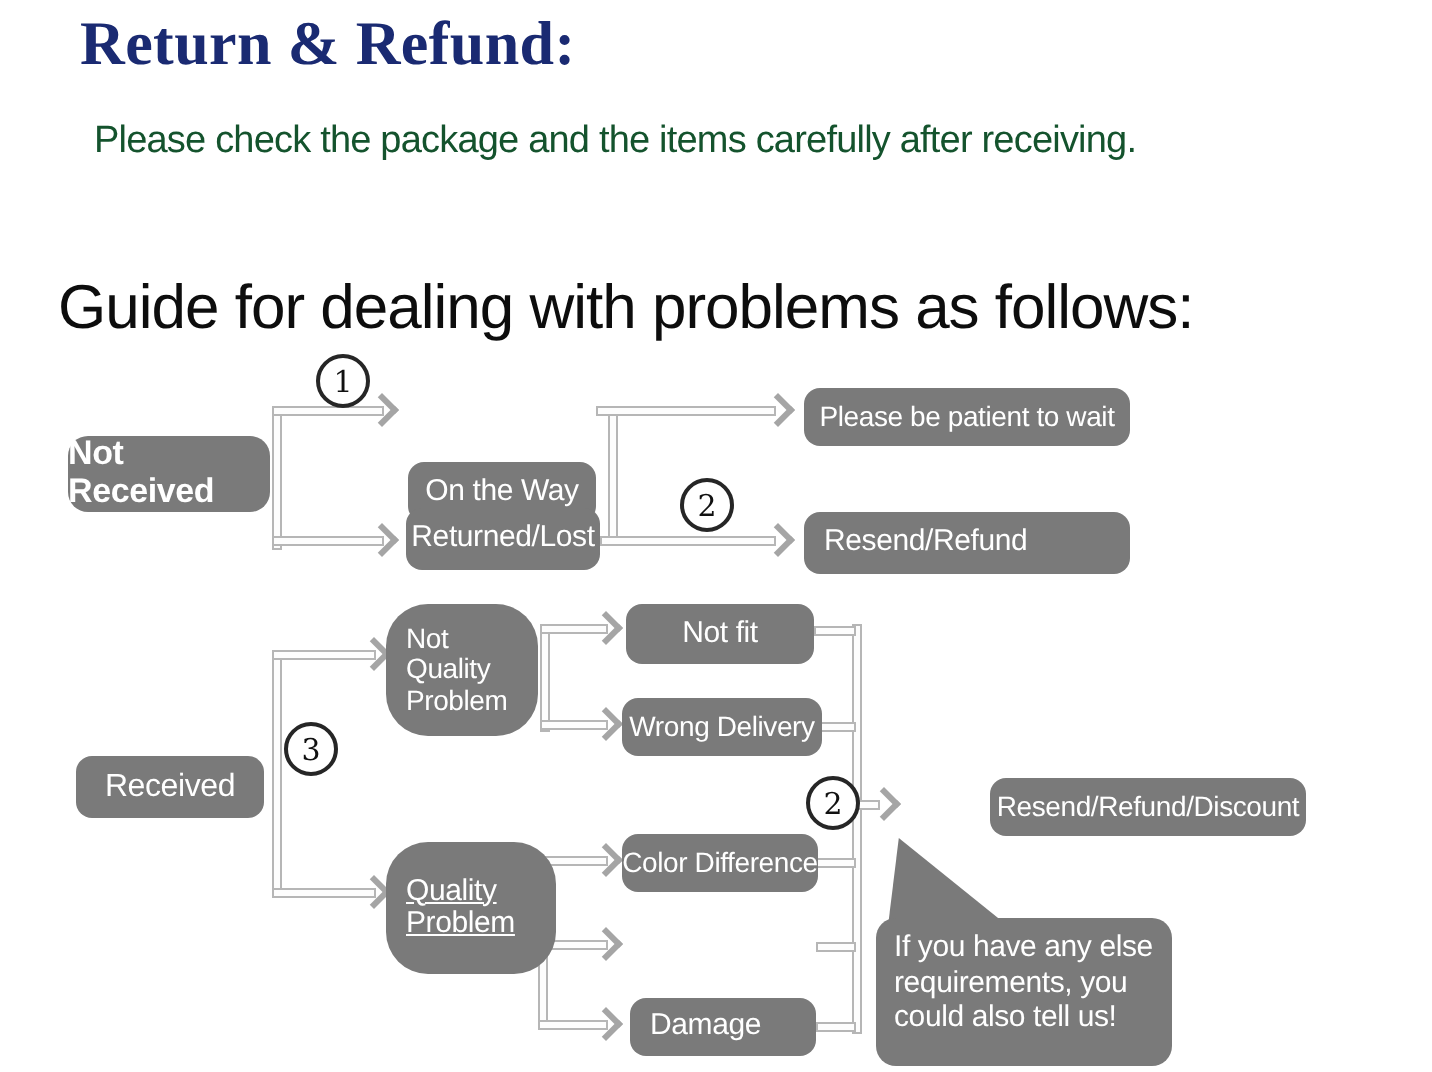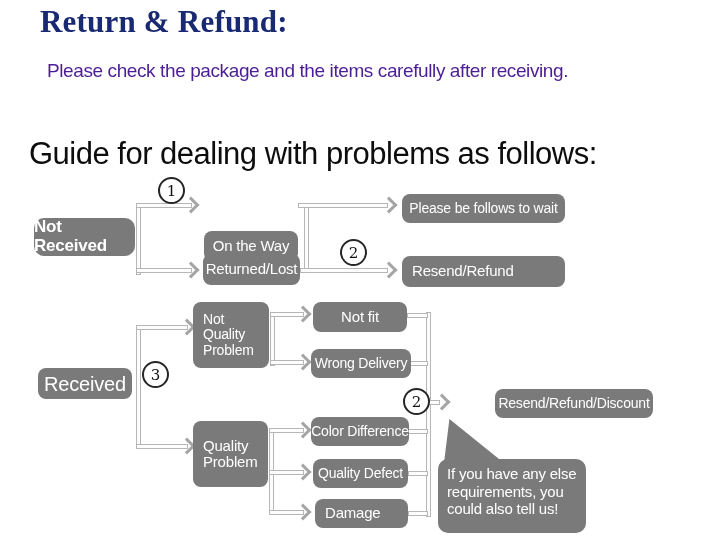--- a/index.html
+++ b/index.html
@@ -6,32 +6,32 @@
   .canvas{
     position:relative;width:716px;height:536px;background:#fff;overflow:hidden;
     font-family:"Liberation Sans","DejaVu Sans",sans-serif;color:#141414;
   }
   .title{
     position:absolute;left:40px;top:4px;
     font-family:"Liberation Serif","DejaVu Serif",serif;
     font-size:31px;font-weight:700;color:var(--title-navy,#1a2a72);
     letter-spacing:0.2px;
   }
-  .intro{position:absolute;font-size:19px;letter-spacing:-0.4px;color:#4c1d95;}
+  .intro{position:absolute;font-size:19px;letter-spacing:-0.4px;color:#14532d;}
   .intro1{left:47px;top:60px;}
   .intro2{left:54px;top:92px;}
   .guide{position:absolute;left:29px;top:136px;font-size:31px;letter-spacing:-0.5px;color:#0d0d0d;}
 
   .node{
     position:absolute;background:var(--node-gray,#7a7a7a);color:#fff;
     border-radius:8px;display:flex;align-items:center;justify-content:center;
     font-size:15px;letter-spacing:-0.2px;line-height:1.1;box-sizing:border-box;
   }
   .node.leftpad{justify-content:flex-start;padding-left:10px;}
-  .node.block{justify-content:flex-start;align-items:center;text-align:left;padding-left:10px;padding-right:4px;}
+  .node.block{justify-content:flex-start;align-items:center;text-align:left;padding-left:10px;padding-right:4px;border-radius:21px;}
   .bubble{
     position:absolute;background:var(--node-gray,#7a7a7a);color:#fff;border-radius:10px;
     font-size:15px;letter-spacing:-0.2px;line-height:1.18;text-align:left;
     padding:6px 4px 4px 9px;box-sizing:border-box;
   }
   .tail{
     position:absolute;background:var(--node-gray,#7a7a7a);
     clip-path:polygon(9% 0,100% 100%,0 100%);
   }
   .hl{position:absolute;height:3px;background:#fdfdfd;border:1px solid var(--connector-gray,#b6b6b6);box-sizing:content-box;}
@@ -62,21 +62,21 @@
   <div class="vl" style="left:304px;top:203px;height:68px;"></div>
   <div class="hl" style="left:298px;top:203px;width:88px;"></div>
   <div class="hl" style="left:300px;top:268px;width:86px;"></div>
   <span class="ch" style="left:383px;top:199px;"></span>
   <span class="ch" style="left:383px;top:264px;"></span>
   <div class="num" style="left:340px;top:239px;">2</div>
 
   <div class="node" style="left:34px;top:218px;width:101px;height:38px;font-size:17px;border-radius:10px;font-weight:bold;">Not Received</div>
   <div class="node" style="left:204px;top:193px;width:94px;height:30px;margin-top:38px;">On the Way</div>
   <div class="node" style="left:203px;top:254px;width:97px;height:31px;">Returned/Lost</div>
-  <div class="node" style="left:402px;top:194px;width:163px;height:29px;font-size:14px;">Please be follows to wait</div>
+  <div class="node" style="left:402px;top:194px;width:163px;height:29px;font-size:14px;">Please be patient to wait</div>
   <div class="node leftpad" style="left:402px;top:256px;width:163px;height:31px;">Resend/Refund</div>
 
   <div class="vl" style="left:136px;top:325px;height:122px;"></div>
   <div class="hl" style="left:136px;top:325px;width:50px;"></div>
   <div class="hl" style="left:136px;top:444px;width:50px;"></div>
   <span class="ch" style="left:181px;top:321px;"></span>
   <span class="ch" style="left:181px;top:440px;"></span>
   <div class="num" style="left:142px;top:361px;">3</div>
 
   <div class="vl" style="left:270px;top:312px;height:52px;"></div>
@@ -96,26 +96,25 @@
   <div class="vl" style="left:426px;top:312px;height:203px;"></div>
   <div class="hl" style="left:407px;top:313px;width:19px;"></div>
   <div class="hl" style="left:410px;top:361px;width:16px;"></div>
   <div class="hl" style="left:408px;top:429px;width:18px;"></div>
   <div class="hl" style="left:408px;top:471px;width:18px;"></div>
   <div class="hl" style="left:408px;top:511px;width:18px;"></div>
   <div class="hl" style="left:426px;top:400px;width:12px;"></div>
   <span class="ch" style="left:436px;top:396px;"></span>
   <div class="num" style="left:403px;top:388px;background:#fff;">2</div>
 
-  <div class="node" style="left:38px;top:368px;width:94px;height:31px;font-size:20px;">Received</div>
+  <div class="node" style="left:38px;top:378px;width:94px;height:31px;font-size:16px;">Received</div>
   <div class="node block" style="left:193px;top:302px;width:76px;height:66px;font-size:14px;">Not Quality Problem</div>
   <div class="node" style="left:311px;top:349px;width:100px;height:29px;font-size:14px;">Wrong Delivery</div>
   <div class="node" style="left:313px;top:302px;width:94px;height:30px;">Not fit</div>
-  <div class="node block" style="left:193px;top:421px;width:75px;height:66px;font-size:15px;">Quality Problem</div>
+  <div class="node block" style="left:193px;top:421px;width:85px;height:66px;font-size:15px;text-decoration:underline;">Quality Problem</div>
   <div class="node" style="left:311px;top:417px;width:98px;height:29px;font-size:14px;">Color Difference</div>
-  <div class="node" style="left:313px;top:459px;width:95px;height:29px;font-size:14px;">Quality Defect</div>
   <div class="node leftpad" style="left:315px;top:499px;width:93px;height:29px;">Damage</div>
   <div class="node" style="left:447px;top:389px;width:158px;height:29px;font-size:14px;margin-left:48px;">Resend/Refund/Discount</div>
 
   <div class="tail" style="left:444px;top:419px;width:60px;height:44px;"></div>
   <div class="bubble" style="left:438px;top:459px;width:148px;height:74px;">If you have any else requirements, you could also tell us!</div>
 
 </div>
 
 </body></html>

